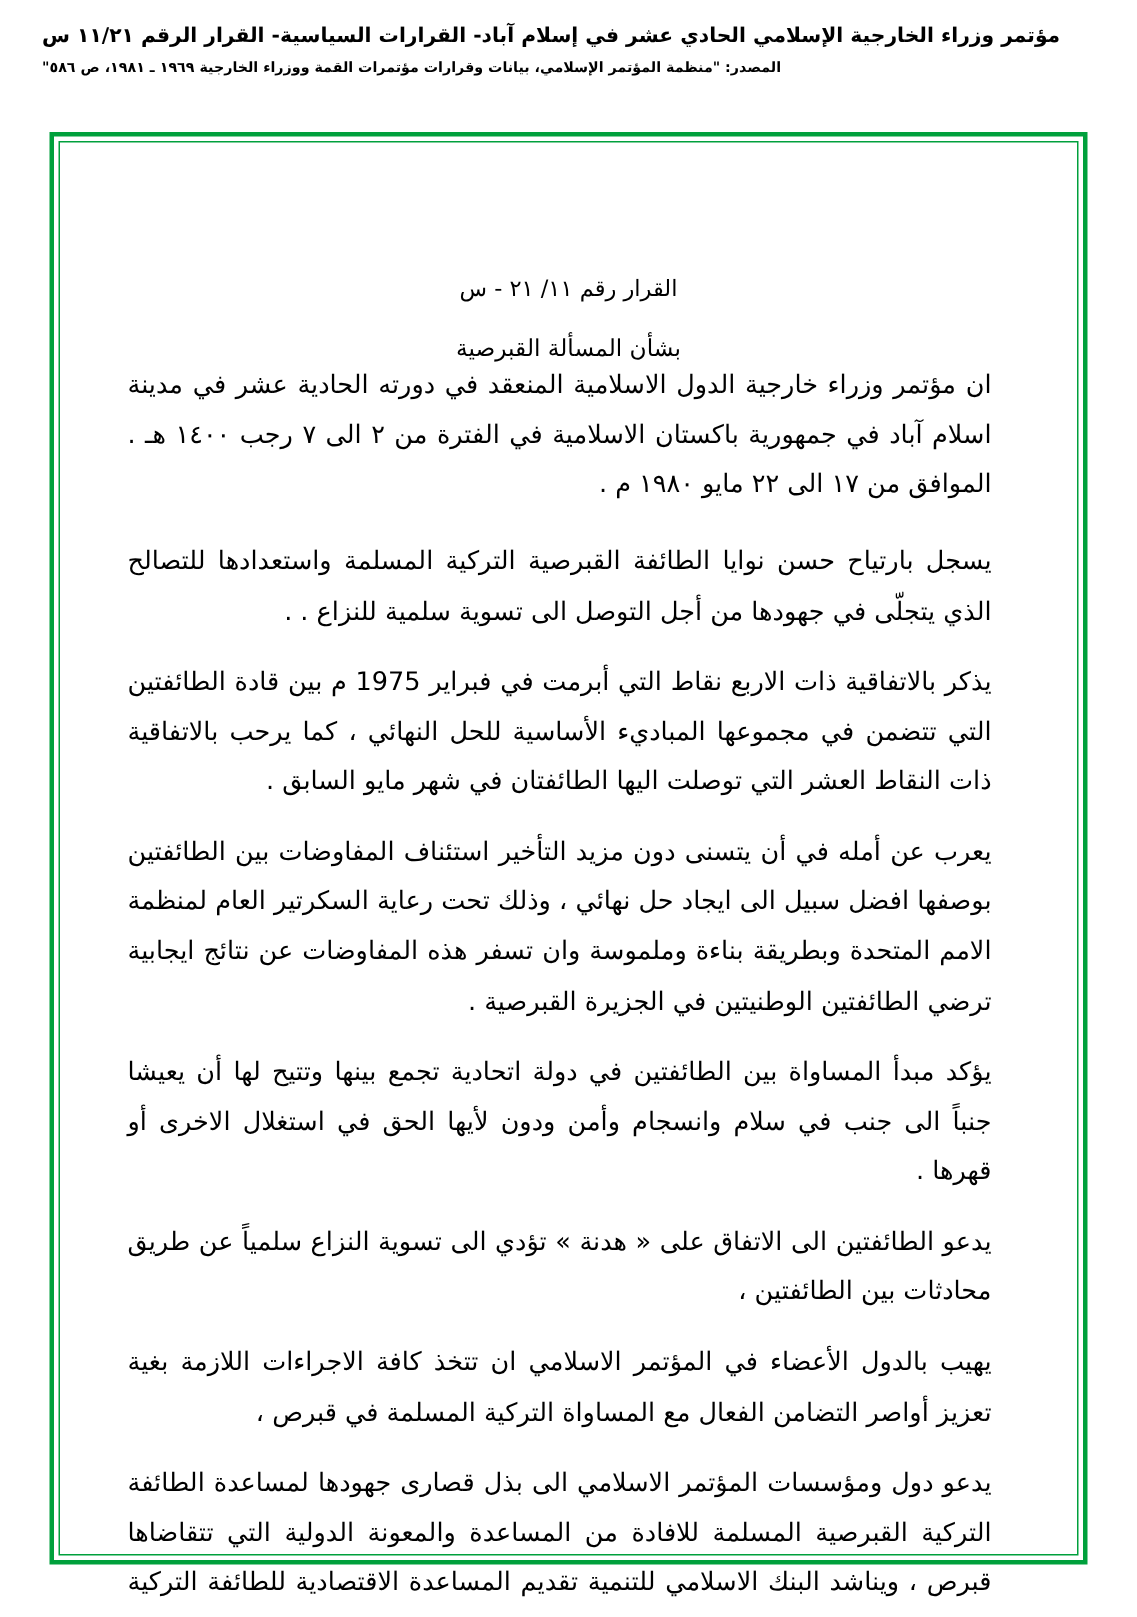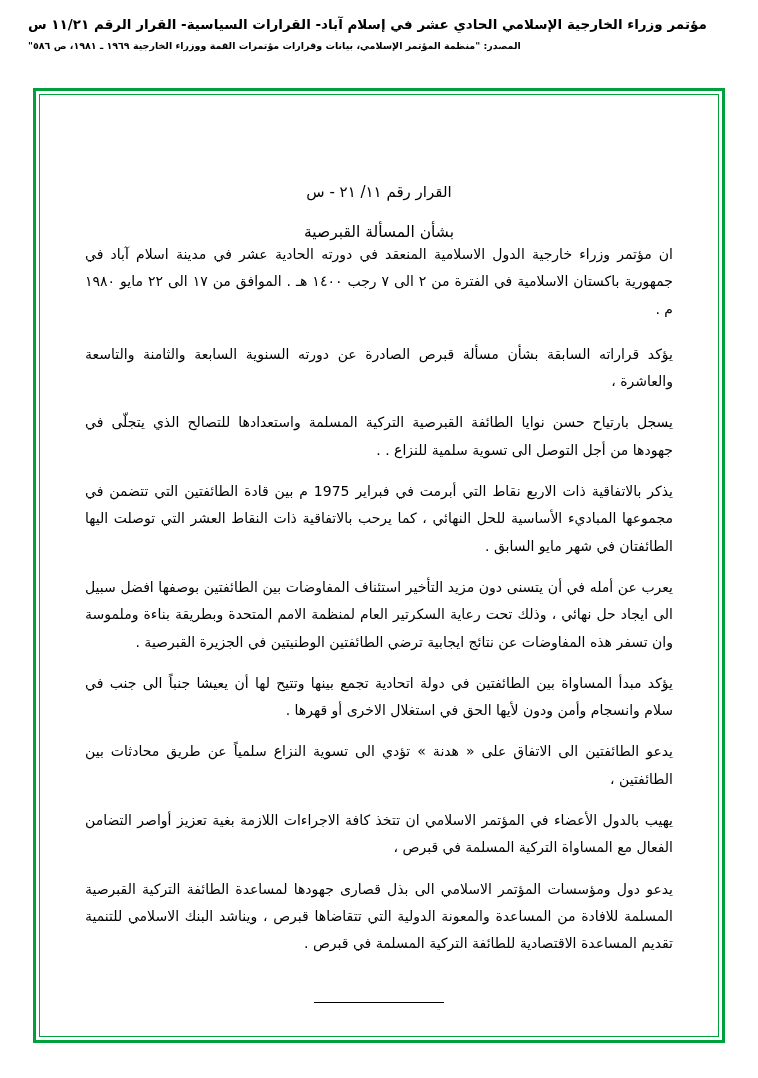--- a/index.html
+++ b/index.html
@@ -72,25 +72,25 @@
     font-size: 15px;
     margin-bottom: 22px;
     direction: rtl;
   }
   .doc-subject {
     text-align: center;
     font-size: 15.5px;
     direction: rtl;
   }
   .para {
-    font-size: 14px;
+    font-size: 17px;
     line-height: 1.95;
     text-align: justify;
     text-align-last: right;
-    margin: 0 0 14px 0;
+    margin: 0 12px 14px 0;
     direction: rtl;
   }
   .para.preamble {
     margin-bottom: 18px;
   }
   .rule-wrap {
     margin-top: 30px;
     text-align: center;
   }
   .rule {
@@ -112,21 +112,20 @@
 
   <div class="frame">
     <div class="frame-inner"></div>
   </div>
 
   <div class="content">
     <div class="doc-number">القرار رقم ١١/ ٢١ - س</div>
     <div class="doc-subject">بشأن المسألة القبرصية</div>
 
     <p class="para preamble">ان مؤتمر وزراء خارجية الدول الاسلامية المنعقد في دورته الحادية عشر في مدينة اسلام آباد في جمهورية باكستان الاسلامية في الفترة من ٢ الى ٧ رجب ١٤٠٠ هـ . الموافق من ١٧ الى ٢٢ مايو ١٩٨٠ م .</p>
-    <p class="para">يؤكد قراراته السابقة بشأن مسألة قبرص الصادرة عن دورته السنوية السابعة والثامنة والتاسعة والعاشرة ،</p>
     <p class="para">يسجل بارتياح حسن نوايا الطائفة القبرصية التركية المسلمة واستعدادها للتصالح الذي يتجلّى في جهودها من أجل التوصل الى تسوية سلمية للنزاع . .</p>
     <p class="para">يذكر بالاتفاقية ذات الاربع نقاط التي أبرمت في فبراير 1975 م بين قادة الطائفتين التي تتضمن في مجموعها المباديء الأساسية للحل النهائي ، كما يرحب بالاتفاقية ذات النقاط العشر التي توصلت اليها الطائفتان في شهر مايو السابق .</p>
     <p class="para">يعرب عن أمله في أن يتسنى دون مزيد التأخير استئناف المفاوضات بين الطائفتين بوصفها افضل سبيل الى ايجاد حل نهائي ، وذلك تحت رعاية السكرتير العام لمنظمة الامم المتحدة وبطريقة بناءة وملموسة وان تسفر هذه المفاوضات عن نتائج ايجابية ترضي الطائفتين الوطنيتين في الجزيرة القبرصية .</p>
     <p class="para">يؤكد مبدأ المساواة بين الطائفتين في دولة اتحادية تجمع بينها وتتيح لها أن يعيشا جنباً الى جنب في سلام وانسجام وأمن ودون لأيها الحق في استغلال الاخرى أو قهرها .</p>
     <p class="para">يدعو الطائفتين الى الاتفاق على « هدنة » تؤدي الى تسوية النزاع سلمياً عن طريق محادثات بين الطائفتين ،</p>
     <p class="para">يهيب بالدول الأعضاء في المؤتمر الاسلامي ان تتخذ كافة الاجراءات اللازمة بغية تعزيز أواصر التضامن الفعال مع المساواة التركية المسلمة في قبرص ،</p>
     <p class="para">يدعو دول ومؤسسات المؤتمر الاسلامي الى بذل قصارى جهودها لمساعدة الطائفة التركية القبرصية المسلمة للافادة من المساعدة والمعونة الدولية التي تتقاضاها قبرص ، ويناشد البنك الاسلامي للتنمية تقديم المساعدة الاقتصادية للطائفة التركية المسلمة في قبرص .</p>
 
     <div class="rule-wrap">
       <span class="rule"></span>

